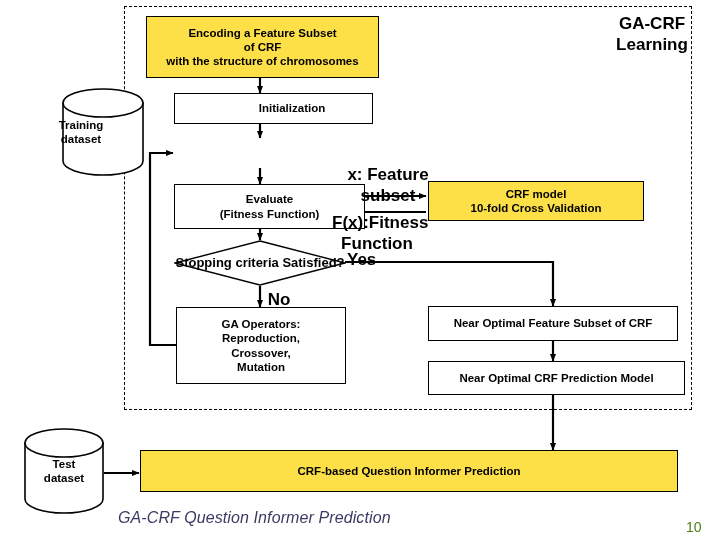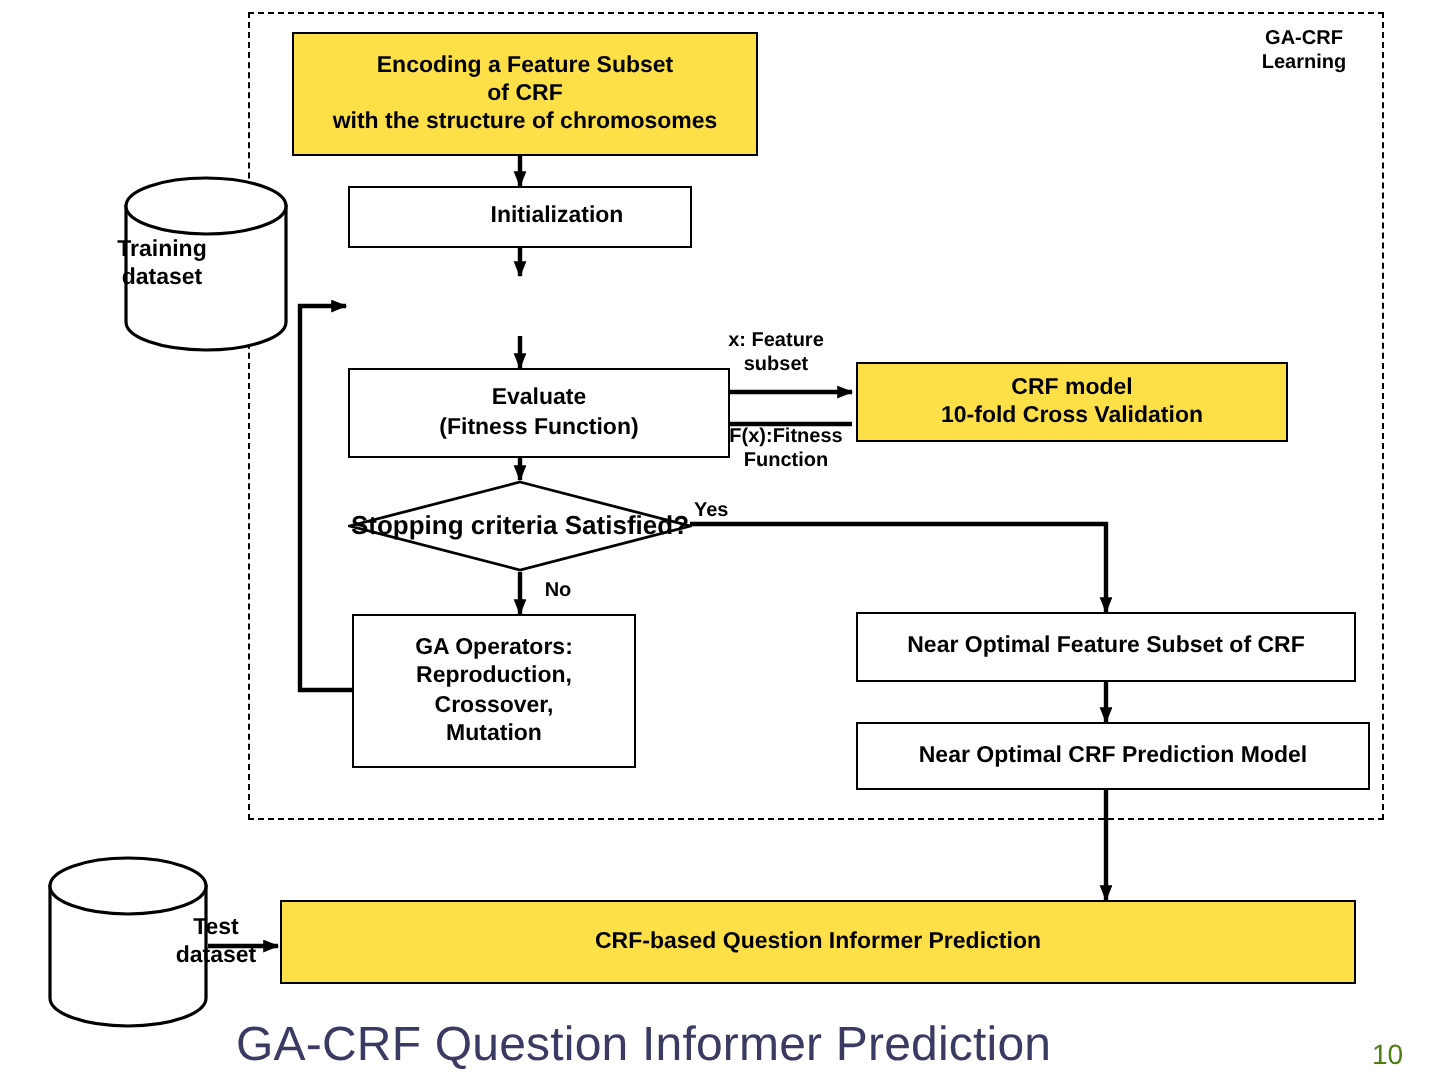--- a/index.html
+++ b/index.html
@@ -79,44 +79,45 @@
     text-align: center;
     font-size: 11.5px;
     font-weight: bold;
     color: #000000;
     line-height: 1.25;
   }
 
   
   .txt {
     position: absolute;
-    font-size: 10px;
+    font-size: 17px;
     font-weight: bold;
     color: #000000;
     line-height: 1.22;
     text-align: center;
     white-space: pre-line;
   }
 
   
   #wires {
     position: absolute;
     left: 0; top: 0;
     width: 720px; height: 540px;
     pointer-events: none;
   }
 
   
   .footer-title {
     position: absolute;
-    font-size: 24px;
+    font-size: 16px;
     font-weight: normal;
     color: #3a3a63;
     letter-spacing: 0.1px;
     white-space: nowrap;
+    font-style: italic;
   }
   .slide-number {
     position: absolute;
     font-size: 14px;
     color: #4d7c0f;
     font-weight: normal;
   }
 </style>
 </head>
 <body>
@@ -171,60 +172,60 @@
     </svg>
     <div class="cyl-label" style="white-space:pre-line;">Training
 dataset</div>
   </div>
 
   <div class="cyl" style="left:24px; top:428px; width:80px; height:86px;">
     <svg width="80" height="86" viewBox="0 0 80 86" xmlns="http://www.w3.org/2000/svg">
       <path d="M1,15 L1,71 A39,14 0 0 0 79,71 L79,15 Z" fill="#ffffff" stroke="#000000" stroke-width="1.6"></path>
       <ellipse cx="40" cy="15" rx="39" ry="14" fill="#ffffff" stroke="#000000" stroke-width="1.6"></ellipse>
     </svg>
-    <div class="cyl-label" style="white-space:pre-line;margin-left:44px;">Test
+    <div class="cyl-label" style="white-space:pre-line;">Test
 dataset</div>
   </div>
 
   <div class="abs box filled" style="left:146px; top:16px; width:233px; height:62px; white-space:pre-line;">Encoding a Feature Subset
 of CRF
 with the structure of chromosomes</div>
 
-  <div class="abs box" style="left:174px; top:93px; width:172px; height:31px;padding-left:37px;">Initialization</div>
+  <div class="abs box" style="left:174px; top:93px; width:199px; height:31px;padding-left:37px;">Initialization</div>
 
 
   <div class="abs box" style="left:174px; top:184px; width:191px; height:45px; white-space:pre-line;">Evaluate
 (Fitness Function)</div>
 
   <div class="abs box filled" style="left:428px; top:181px; width:216px; height:40px; white-space:pre-line;">CRF model
 10-fold Cross Validation</div>
 
   <div class="diamond-wrap" style="left:174px; top:240px; width:172px; height:46px;">
     <svg class="diamond-shape" viewBox="0 0 172 46" xmlns="http://www.w3.org/2000/svg" preserveAspectRatio="none">
       <polygon points="86,1 171,23 86,45 1,23" fill="#ffffff" stroke="#000000" stroke-width="1.4" vector-effect="non-scaling-stroke"></polygon>
     </svg>
     <div class="diamond-label">Stopping criteria
 Satisfied?</div>
   </div>
 
-  <div class="abs box" style="left:176px; top:307px; width:142px; height:77px; white-space:pre-line;text-align:center;">GA Operators:
+  <div class="abs box" style="left:176px; top:307px; width:170px; height:77px; white-space:pre-line;text-align:center;">GA Operators:
 Reproduction,
 Crossover,
 Mutation</div>
 
   <div class="abs box" style="left:428px; top:306px; width:250px; height:35px;">Near Optimal Feature Subset of CRF</div>
 
   <div class="abs box" style="left:428px; top:361px; width:257px; height:34px;">Near Optimal CRF Prediction Model</div>
 
   <div class="abs box filled" style="left:140px; top:450px; width:538px; height:42px;">CRF-based Question Informer Prediction</div>
 
   <div class="txt" style="left:346px; top:165px; width:84px;">x: Feature
 subset</div>
 
-  <div class="txt" style="left:348px; top:213px; width:90px;">F(x):Fitness
+  <div class="txt" style="left:332px; top:213px; width:90px;">F(x):Fitness
 Function</div>
 
   <div class="txt" style="left:347px; top:250px; width:32px; text-align:left;">Yes</div>
 
   <div class="txt" style="left:266px; top:290px; width:26px; text-align:center;">No</div>
 
   <div class="footer-title" style="left:118px; top:509px;">GA-CRF Question Informer Prediction</div>
 
   <div class="slide-number" style="left:686px; top:519px;">10</div>
 

